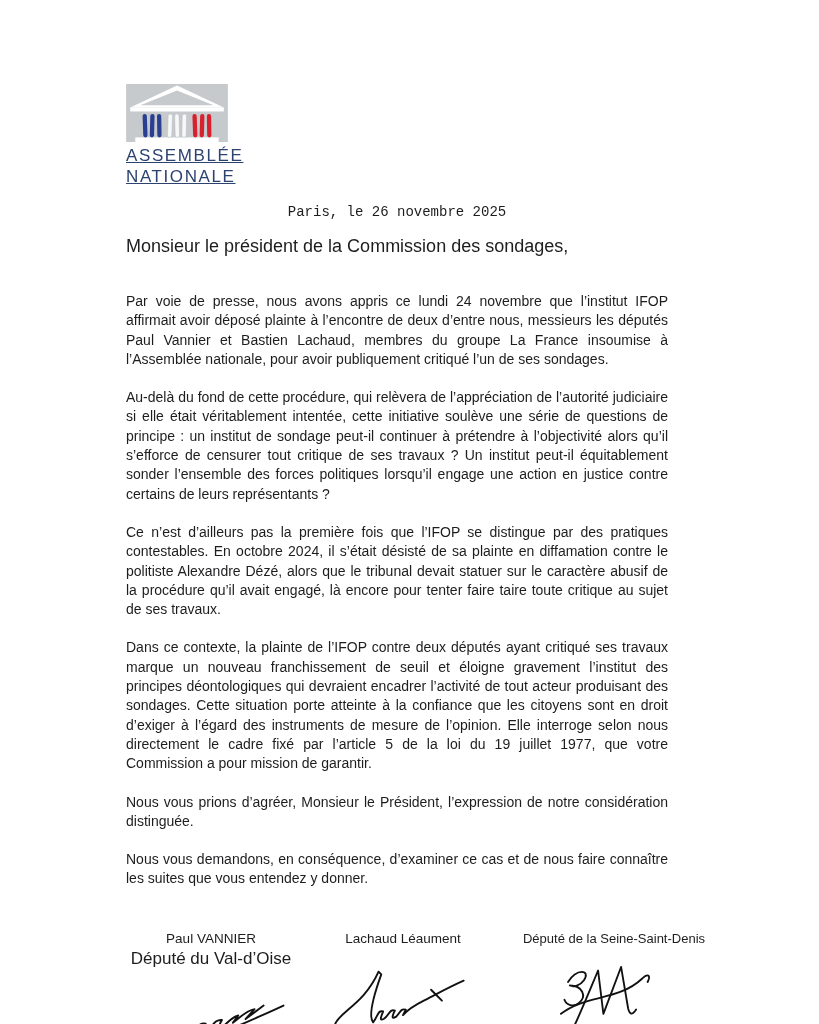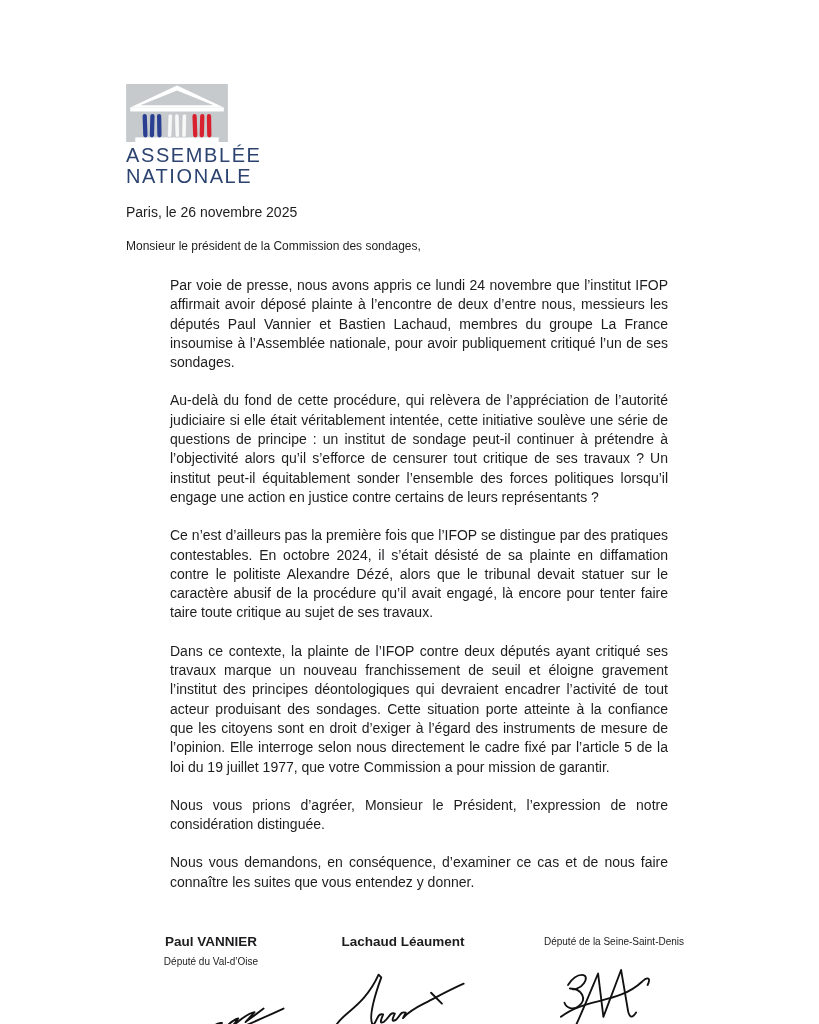--- a/index.html
+++ b/index.html
@@ -16,59 +16,60 @@
     background: #ffffff;
     padding: 84px 151px 0 126px; 
     overflow: hidden;
   }
   
   .logo-block { width: 104px; margin-bottom: 16px; }
   .logo-emblem { display: block; width: 102px; height: 58px; }
   .logo-text {
     margin-top: 3px;
     color: var(--logo_navy, #2c4370);
-    font-size: 20px;
+    font-size: 17px;
     line-height: 21px;
     letter-spacing: 1.6px;
     white-space: nowrap;
+    text-decoration: underline;
   }
   
   .dateline {
-    text-align: left;
+    text-align: center;
     font-size: 14px;
     line-height: 19px;
     margin: 0 0 15px 0;
+    font-family: Liberation Mono, monospace;
   }
   .salutation {
-    font-size: 12px;
+    font-size: 18px;
     line-height: 19px;
-    margin-bottom: 20px;
+    margin-bottom: 36px;
   }
   .body-par {
     font-size: 14px;
     line-height: 19.3px;
     text-align: justify;
     margin-bottom: 19px;
-    margin-left: 44px;
   }
   
   .signatures {
     display: flex;
     justify-content: space-between;
     width: 592px;          
     margin-top: 40px;
   }
   .sig-col { text-align: center; }
   .sig-col-1 { width: 170px; }
   .sig-col-2 { width: 190px; }
   .sig-col-3 { width: 208px; }
-  .sig-name  { font-weight: bold; font-size: 13.5px; line-height: 20px; }
-  .sig-title { font-size: 10px; line-height: 20px; }
+  .sig-name  { font-weight: normal; font-size: 13.5px; line-height: 20px; }
+  .sig-title { font-size: 17px; line-height: 20px; }
   .sig-col-3 .sig-name  { font-size: 12.5px; }
-  .sig-col-3 .sig-title { font-size: 10px; }
+  .sig-col-3 .sig-title { font-size: 13px; }
   .sig-scribble { display: block; margin: 10px auto 0 auto; }
   .sig-scribble path {
     fill: none;
     stroke: #111;
     stroke-width: 2.1;
     stroke-linecap: round;
     stroke-linejoin: round;
   }
 </style>
 </head>

